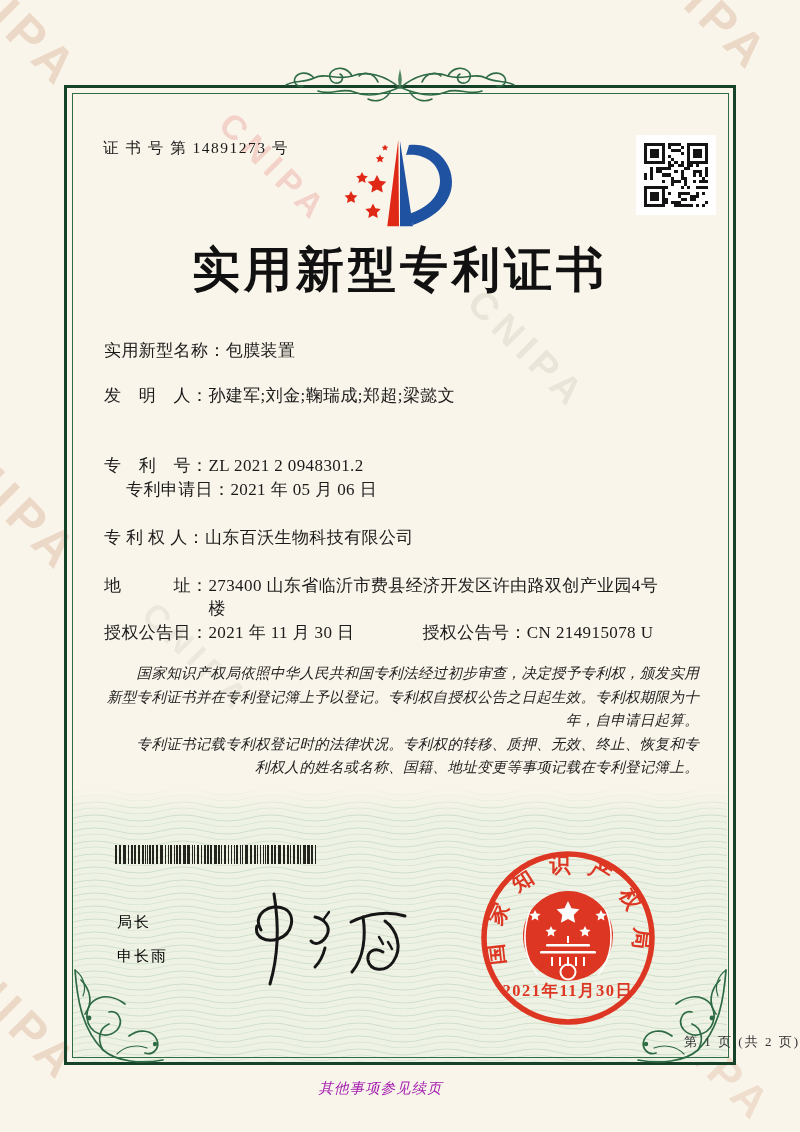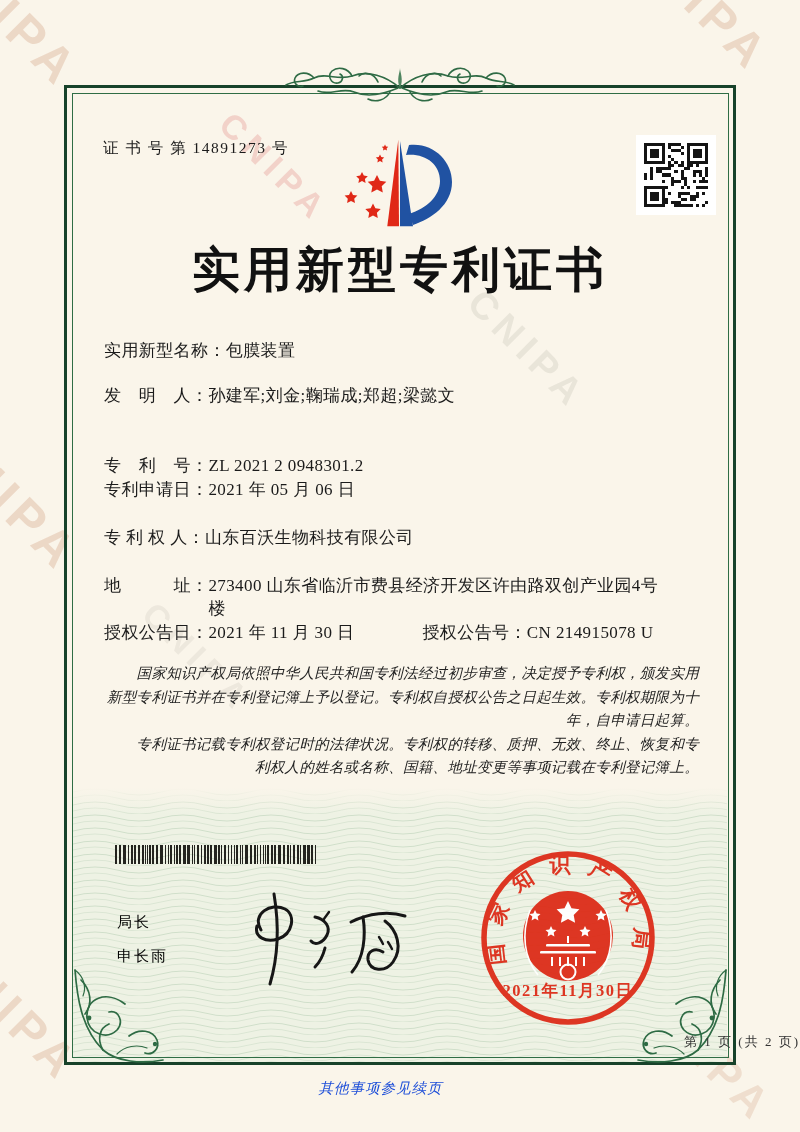--- a/index.html
+++ b/index.html
@@ -47,37 +47,37 @@
   .logo { position:absolute; left:333px; top:130px; }
   .qr-pad { position:absolute; left:636px; top:135px; width:80px; height:80px; background:#ffffff; }
   .qr-pad svg { position:absolute; left:8px; top:8px; }
   .title {
     position:absolute; left:0; right:0; top:238px; text-align:center;
     font-size:48px; font-weight:bold; letter-spacing:4px; color:#111;
   }
   .row { position:absolute; left:104px; width:600px; display:flex; font-size:17px; letter-spacing:.4px; line-height:23px; }
   .row .lbl { flex:none; white-space:pre; }
   .row .val { white-space:pre-wrap; }
-  .r0 { top:339px; } .r1 { top:384px; } .r2 { top:454px; } .r3 { top:478px; }
+  .r0 { top:339px; } .r1 { top:384px; } .r2 { top:454px; } .r3 { top:478px;margin-left:22px; }
   .r4 { top:526px; } .r5 { top:574px; } .r6 { top:621px; }
   .r5 .val { width:452px; }
   .r6 .lbl2 { margin-left:68px; }
   .paras { position:absolute; left:103px; top:662px; width:596px;text-align:right; }
   .para {
     font-size:14.5px; line-height:23.5px; text-indent:2em; letter-spacing:.3px;
     font-style:italic; color:#222;
   }
   .barcode { position:absolute; left:115px; top:845px; }
   .signer { position:absolute; left:117px; font-family:"Liberation Sans","DejaVu Sans",sans-serif; font-size:15px; letter-spacing:2px; color:#000000; }
   .signer-title { top:913px; }
   .signer-name  { top:947px; }
   .signature { position:absolute; left:233px; top:890px; }
   .seal { position:absolute; left:478px; top:848px; z-index:6; opacity:.94; }
   .page-info { position:absolute; left:0; right:0; top:1033px; text-align:right; font-size:13px; letter-spacing:2px; color:#333; }
-  .note { position:absolute; left:288px; top:1079px; width:185px; text-align:center; font-size:14.5px; font-style:italic; letter-spacing:1px; color:#1d4ed8; }
+  .note { position:absolute; left:288px; top:1079px; width:185px; text-align:center; font-size:14.5px; font-style:italic; letter-spacing:1px; color:#a21caf; }
 </style>
 </head>
 <body>
 
 <div class="page">
 
   <div class="wm wm-tan wm1">CNIPA</div>
   <div class="wm wm-tan wm2">CNIPA</div>
   <div class="wm wm-pink wm3">CNIPA</div>
   <div class="wm wm-gray wm4">CNIPA</div>

